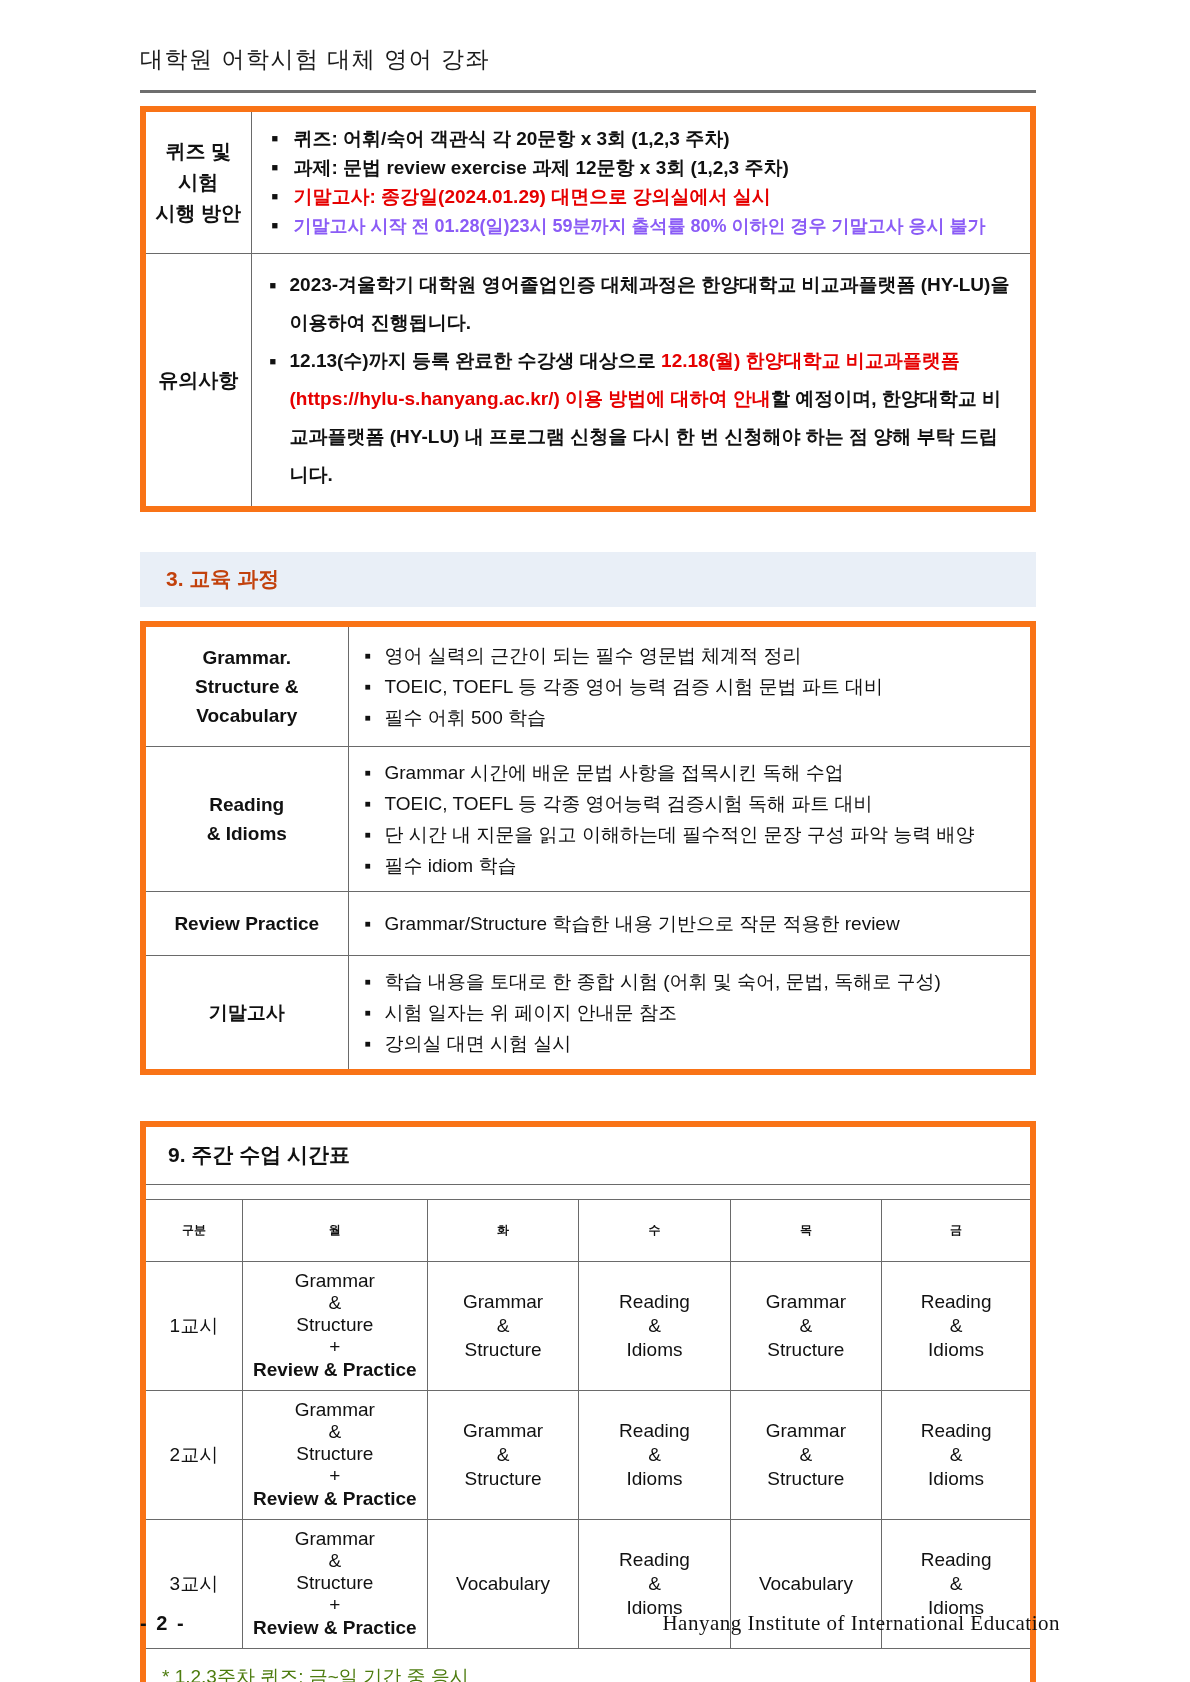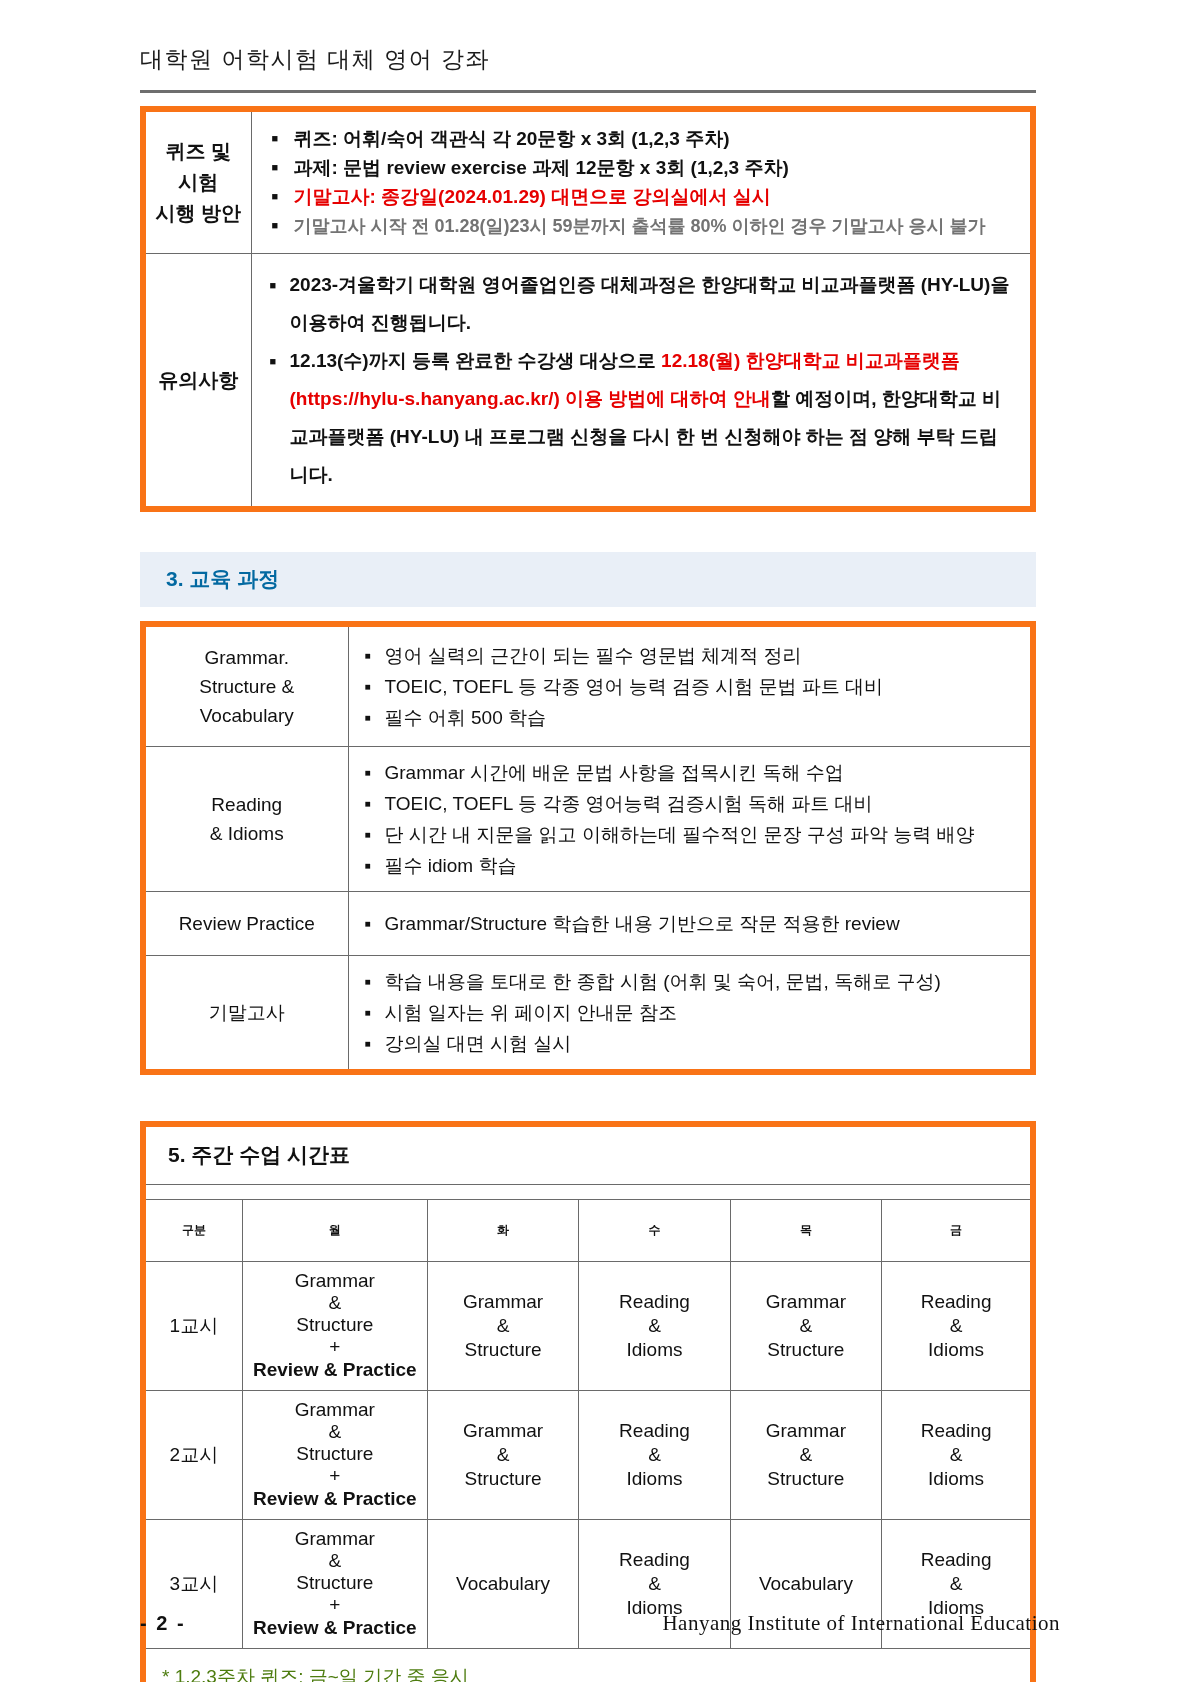--- a/index.html
+++ b/index.html
@@ -37,45 +37,46 @@
     font-weight: 700;
     font-size: 20px;
     line-height: 31px;
     white-space: pre-line;
     padding: 6px 4px;
   }
   .info-table .content-cell { padding: 12px 16px 12px 18px; vertical-align: middle; }
   .b-line { position: relative; padding-left: 24px; font-weight: 700; font-size: 19px; line-height: 29px; }
   .b-line .bullet { position: absolute; left: 2px; top: 0; font-size: 11px; line-height: 29px; color: #111; }
   .red-underline { color: #e60000; }
-  .navy { color: #737373; font-size: 18px; white-space: nowrap; }
+  .navy { color: #8b5cf6; font-size: 18px; white-space: nowrap; }
   .notice-line { position: relative; padding-left: 20px; font-weight: 700; font-size: 19px; line-height: 38px; }
   .notice-line .bullet { position: absolute; left: 0; top: 0; font-size: 11px; line-height: 38px; }
   .red-inline { color: #e60000; }
 
   
   .section-band {
     margin-top: 40px;
     background: #e9eff7;
     font-weight: 700;
     font-size: 21px;
     padding: 13px 26px 14px;
-    color: #0369a1;
+    color: #c2410c;
   }
 
   
   .curr-table { margin-top: 14px; }
   .curr-table .curr-label {
     width: 205px;
     text-align: center;
     vertical-align: middle;
     font-size: 19px;
     line-height: 29px;
     white-space: pre-line;
     padding: 16px 6px;
+    font-weight: bold;
   }
   .curr-table .curr-content { padding: 10px 14px 10px 16px; vertical-align: middle; }
   .c-line { position: relative; padding-left: 20px; font-size: 19px; line-height: 31px; }
   .c-line .bullet { position: absolute; left: 0; top: 0; font-size: 10px; line-height: 31px; }
   .row-tall td { height: 64px; }
 
   
   .sched-table { margin-top: 46px; }
   .sched-title-cell { font-weight: 700; font-size: 21px; padding: 14px 22px 15px; }
   .spacer-cell { height: 15px; padding: 0; }
@@ -195,21 +196,21 @@
     <colgroup>
       <col style="width:100px">
         <col style="width:186px">
         <col style="width:152px">
         <col style="width:152px">
         <col style="width:152px">
         <col style="width:152px">
     </colgroup>
     <tbody>
         <tr>
-      <td class="sched-title-cell" colspan="6">5. 주간 수업 시간표</td>
+      <td class="sched-title-cell" colspan="6">9. 주간 수업 시간표</td>
     </tr>
     <tr>
       <td class="spacer-cell" colspan="6"></td>
     </tr>
     <tr>
       <th>구분</th>
       <th>월</th>
       <th>화</th>
       <th>수</th>
       <th>목</th>

